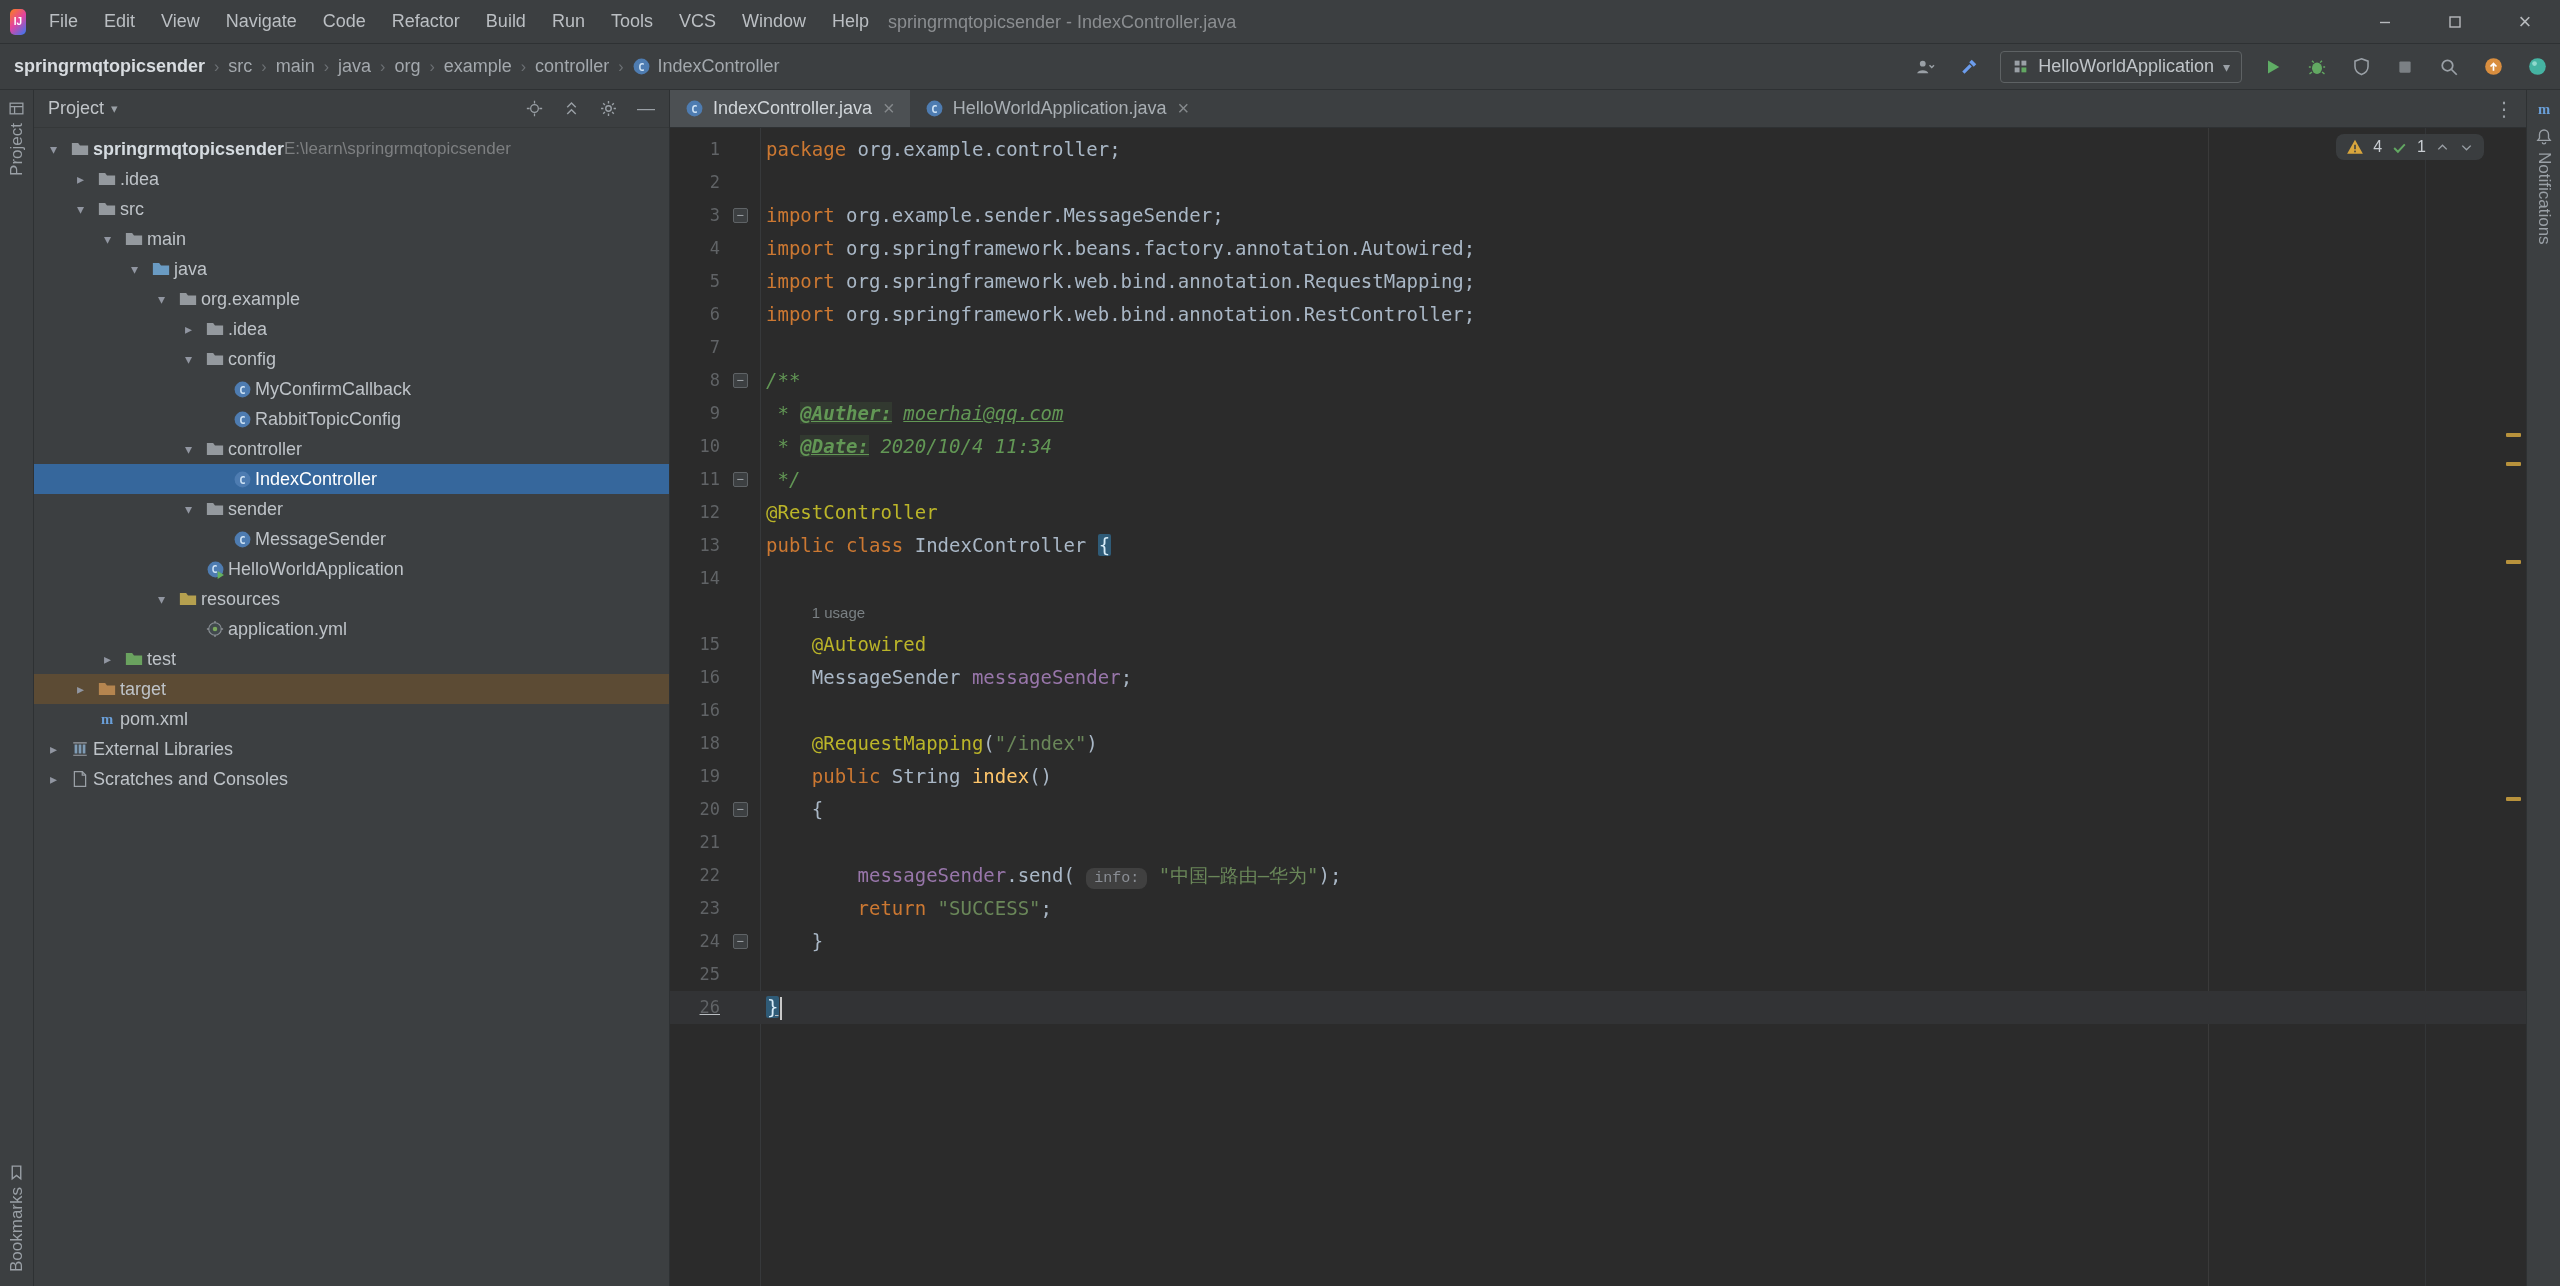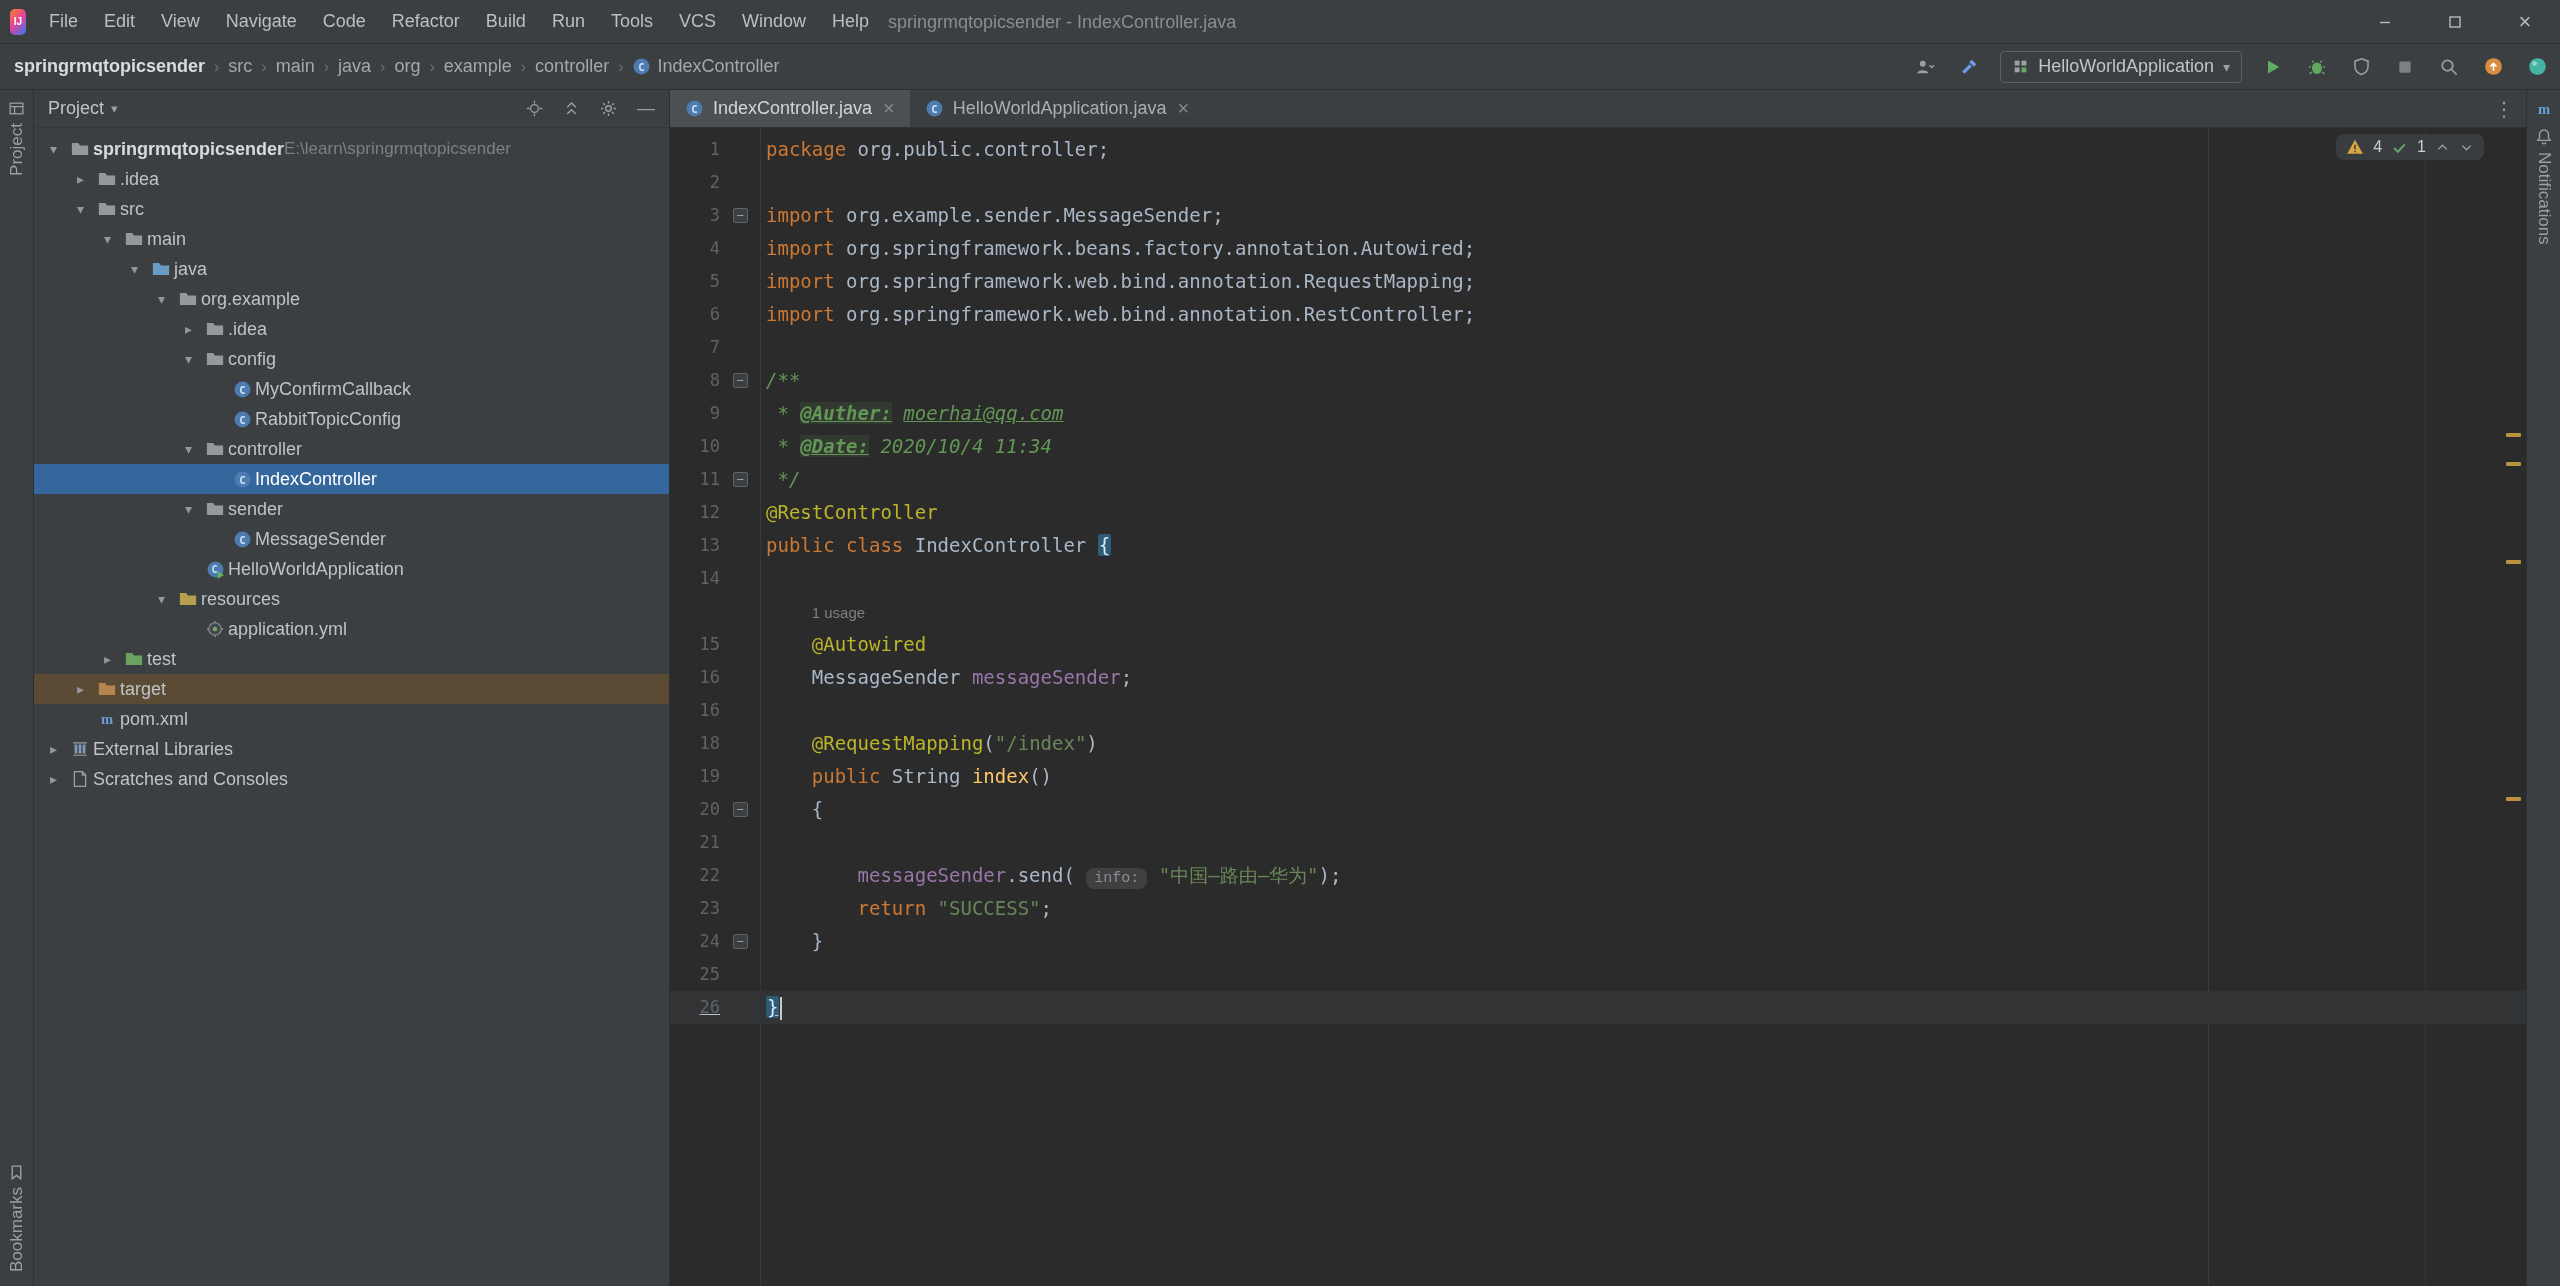--- a/index.html
+++ b/index.html
@@ -528,21 +528,21 @@
           </div>
         <div class="tab-right">
           <span class="kebab">⋮</span>
         </div>
       </div>
       <div class="editor-scroll">
         <div class="gutter-vline"></div>
         <div class="margin-guide"></div>
         <div class="stripe-line2"></div>
         <div class="code-area">
-            <div class="cl"><span class="gnum">1</span><span class="gfold"></span><span class="ctext"><span class="t-kw">package</span><span class="t-txt"> org.public.controller;</span></span></div>
+            <div class="cl"><span class="gnum">1</span><span class="gfold"></span><span class="ctext"><span class="t-kw">package</span><span class="t-txt"> org.example.controller;</span></span></div>
             <div class="cl"><span class="gnum">2</span><span class="gfold"></span><span class="ctext"></span></div>
             <div class="cl"><span class="gnum">3</span><span class="gfold"><span class="fold-box">−</span></span><span class="ctext"><span class="t-kw">import</span><span class="t-txt"> org.example.sender.MessageSender;</span></span></div>
             <div class="cl"><span class="gnum">4</span><span class="gfold"></span><span class="ctext"><span class="t-kw">import</span><span class="t-txt"> org.springframework.beans.factory.annotation.Autowired;</span></span></div>
             <div class="cl"><span class="gnum">5</span><span class="gfold"></span><span class="ctext"><span class="t-kw">import</span><span class="t-txt"> org.springframework.web.bind.annotation.RequestMapping;</span></span></div>
             <div class="cl"><span class="gnum">6</span><span class="gfold"></span><span class="ctext"><span class="t-kw">import</span><span class="t-txt"> org.springframework.web.bind.annotation.RestController;</span></span></div>
             <div class="cl"><span class="gnum">7</span><span class="gfold"></span><span class="ctext"></span></div>
             <div class="cl"><span class="gnum">8</span><span class="gfold"><span class="fold-box">−</span></span><span class="ctext"><span class="t-cmt">/**</span></span></div>
             <div class="cl"><span class="gnum">9</span><span class="gfold"></span><span class="ctext"><span class="t-cmt"> * </span><span class="t-doctag">@Auther:</span><span class="t-cmt"> </span><span class="t-docval">moerhai@qq.com</span></span></div>
             <div class="cl"><span class="gnum">10</span><span class="gfold"></span><span class="ctext"><span class="t-cmt"> * </span><span class="t-doctag">@Date:</span><span class="t-cmt"> 2020/10/4 11:34</span></span></div>
             <div class="cl"><span class="gnum">11</span><span class="gfold"><span class="fold-box">−</span></span><span class="ctext"><span class="t-cmt"> */</span></span></div>

